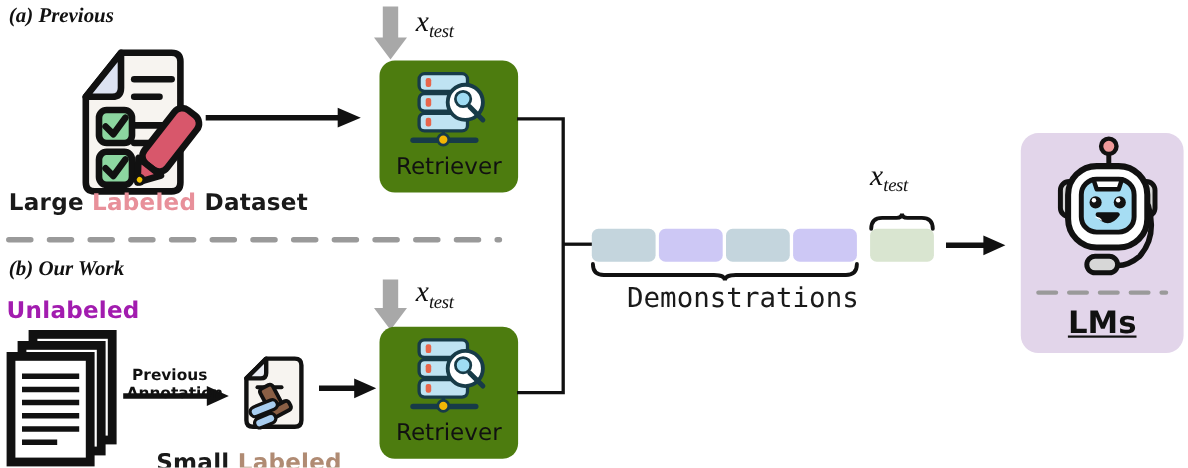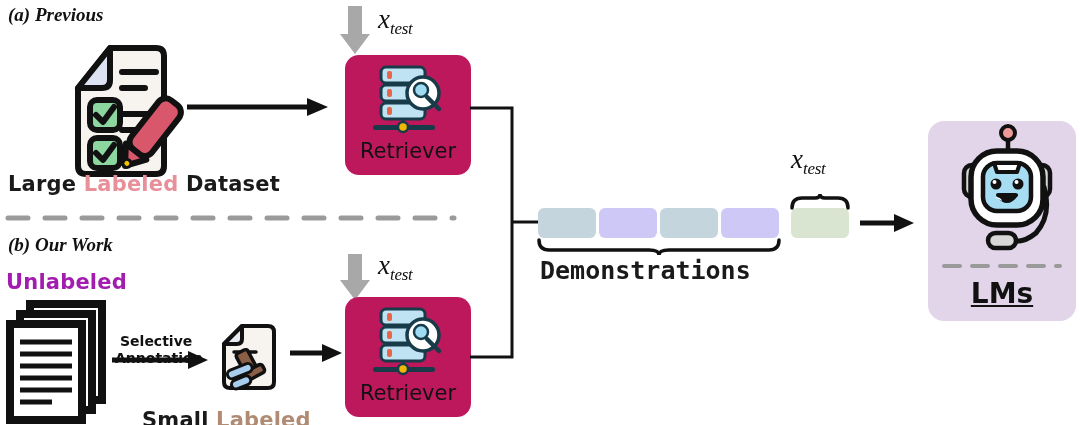--- a/index.html
+++ b/index.html
@@ -5,21 +5,21 @@
   html,body{margin:0;padding:0;background:#ffffff;}
   body{width:1080px;height:425px;position:relative;overflow:hidden;
        font-family:"DejaVu Sans",sans-serif;}
   .abs{position:absolute;}
   .cap{font-family:"Liberation Serif",serif;font-weight:bold;font-size:19px;color:#111;white-space:nowrap;font-style:italic;}
   .lbl{font-family:"DejaVu Sans",sans-serif;font-weight:600;font-size:21px;color:#1a1a1a;white-space:nowrap;letter-spacing:.2px;text-align:right;}
   .xtest{font-family:"Liberation Serif",serif;font-style:italic;font-size:27px;color:#111;white-space:nowrap;line-height:1;}
   .xtest sub{font-size:17px;font-style:italic;letter-spacing:-.3px;margin-top:15px;}
   .mono{font-family:"DejaVu Sans Mono",monospace;font-size:25px;color:#1a1a1a;white-space:nowrap;}
   .arrlbl{font-family:"DejaVu Sans",sans-serif;font-weight:600;font-size:14px;color:#111;white-space:nowrap;}
-  .rbox{background:#be185d;border-radius:14px;}
+  .rbox{background:#4d7c0f;border-radius:14px;}
   .rlabel{font-family:"DejaVu Sans",sans-serif;font-weight:500;font-size:21px;color:#111;text-align:center;width:100%;}
   .lmbox{background:#e2d5ea;border-radius:16px;}
   .lmlabel{font-family:"DejaVu Sans",sans-serif;font-weight:600;font-size:28px;color:#111;text-align:center;width:100%;text-decoration:underline;}
   .blk{border-radius:6px;position:absolute;top:0;}
   svg{display:block;overflow:visible;}
 </style>
 </head>
 <body>
 
 <div class="abs cap" style="left:8px;top:4px;">(a) Previous</div>
@@ -103,21 +103,21 @@
     <line x1="16" y1="44" x2="68" y2="44"></line>
         <line x1="16" y1="56" x2="68" y2="56"></line>
     <line x1="16" y1="68" x2="68" y2="68"></line>
         <line x1="16" y1="80" x2="68" y2="80"></line>
     <line x1="16" y1="92" x2="68" y2="92"></line>
         <line x1="16" y1="104" x2="48" y2="104"></line>
   </g>
 </svg>
 </div>
 
-<div class="abs arrlbl" style="left:120px;top:333px;">Selective</div>
+<div class="abs arrlbl" style="left:120px;top:333px;">Previous</div>
 <div class="abs" style="left:110px;top:350px;">
 <svg width="100" height="20" viewBox="0 0 100 20">
   <line x1="2" y1="10" x2="82" y2="10" stroke="#111" stroke-width="5"></line>
   <path d="M78 1 L98 10 L78 19 Z" fill="#111"></path>
 </svg>
 </div>
 <div class="abs arrlbl" style="left:115px;top:350px;">Annotation</div>
 
 <div class="abs" style="left:216px;top:322px;">
 <svg width="66" height="70" viewBox="0 0 66 70">
@@ -188,21 +188,21 @@
   <div class="blk" style="left:122px;width:58px;height:30px;background:#c4d5dd;"></div>
   <div class="blk" style="left:183px;width:58px;height:30px;background:#cdc8f5;"></div>
 </div>
 <div class="abs blk" style="left:791px;top:208px;width:58px;height:30px;background:#d9e5d0;"></div>
 
 <div class="abs" style="left:536px;top:238px;">
 <svg width="246" height="18" viewBox="0 0 246 18">
   <path d="M3 2 Q3 12 13 12 L113 12 Q123 12 123 17 Q123 12 133 12 L233 12 Q243 12 243 2" fill="none" stroke="#111" stroke-width="3.5" stroke-linecap="round"></path>
 </svg>
 </div>
-<div class="abs mono" style="left:540px;top:256px;font-weight:bold;">Demonstrations</div>
+<div class="abs mono" style="left:570px;top:256px;">Demonstrations</div>
 
 <div class="abs" style="left:789px;top:194px;">
 <svg width="62" height="16" viewBox="0 0 62 16">
   <path d="M3 14 Q3 4 13 4 L26 4 Q31 4 31 0 Q31 4 36 4 L49 4 Q59 4 59 14" fill="none" stroke="#111" stroke-width="3.5" stroke-linecap="round"></path>
 </svg>
 </div>
 <div class="abs xtest" style="left:791px;top:146px;">
   <span>x</span><sub>test</sub>
 </div>
 

